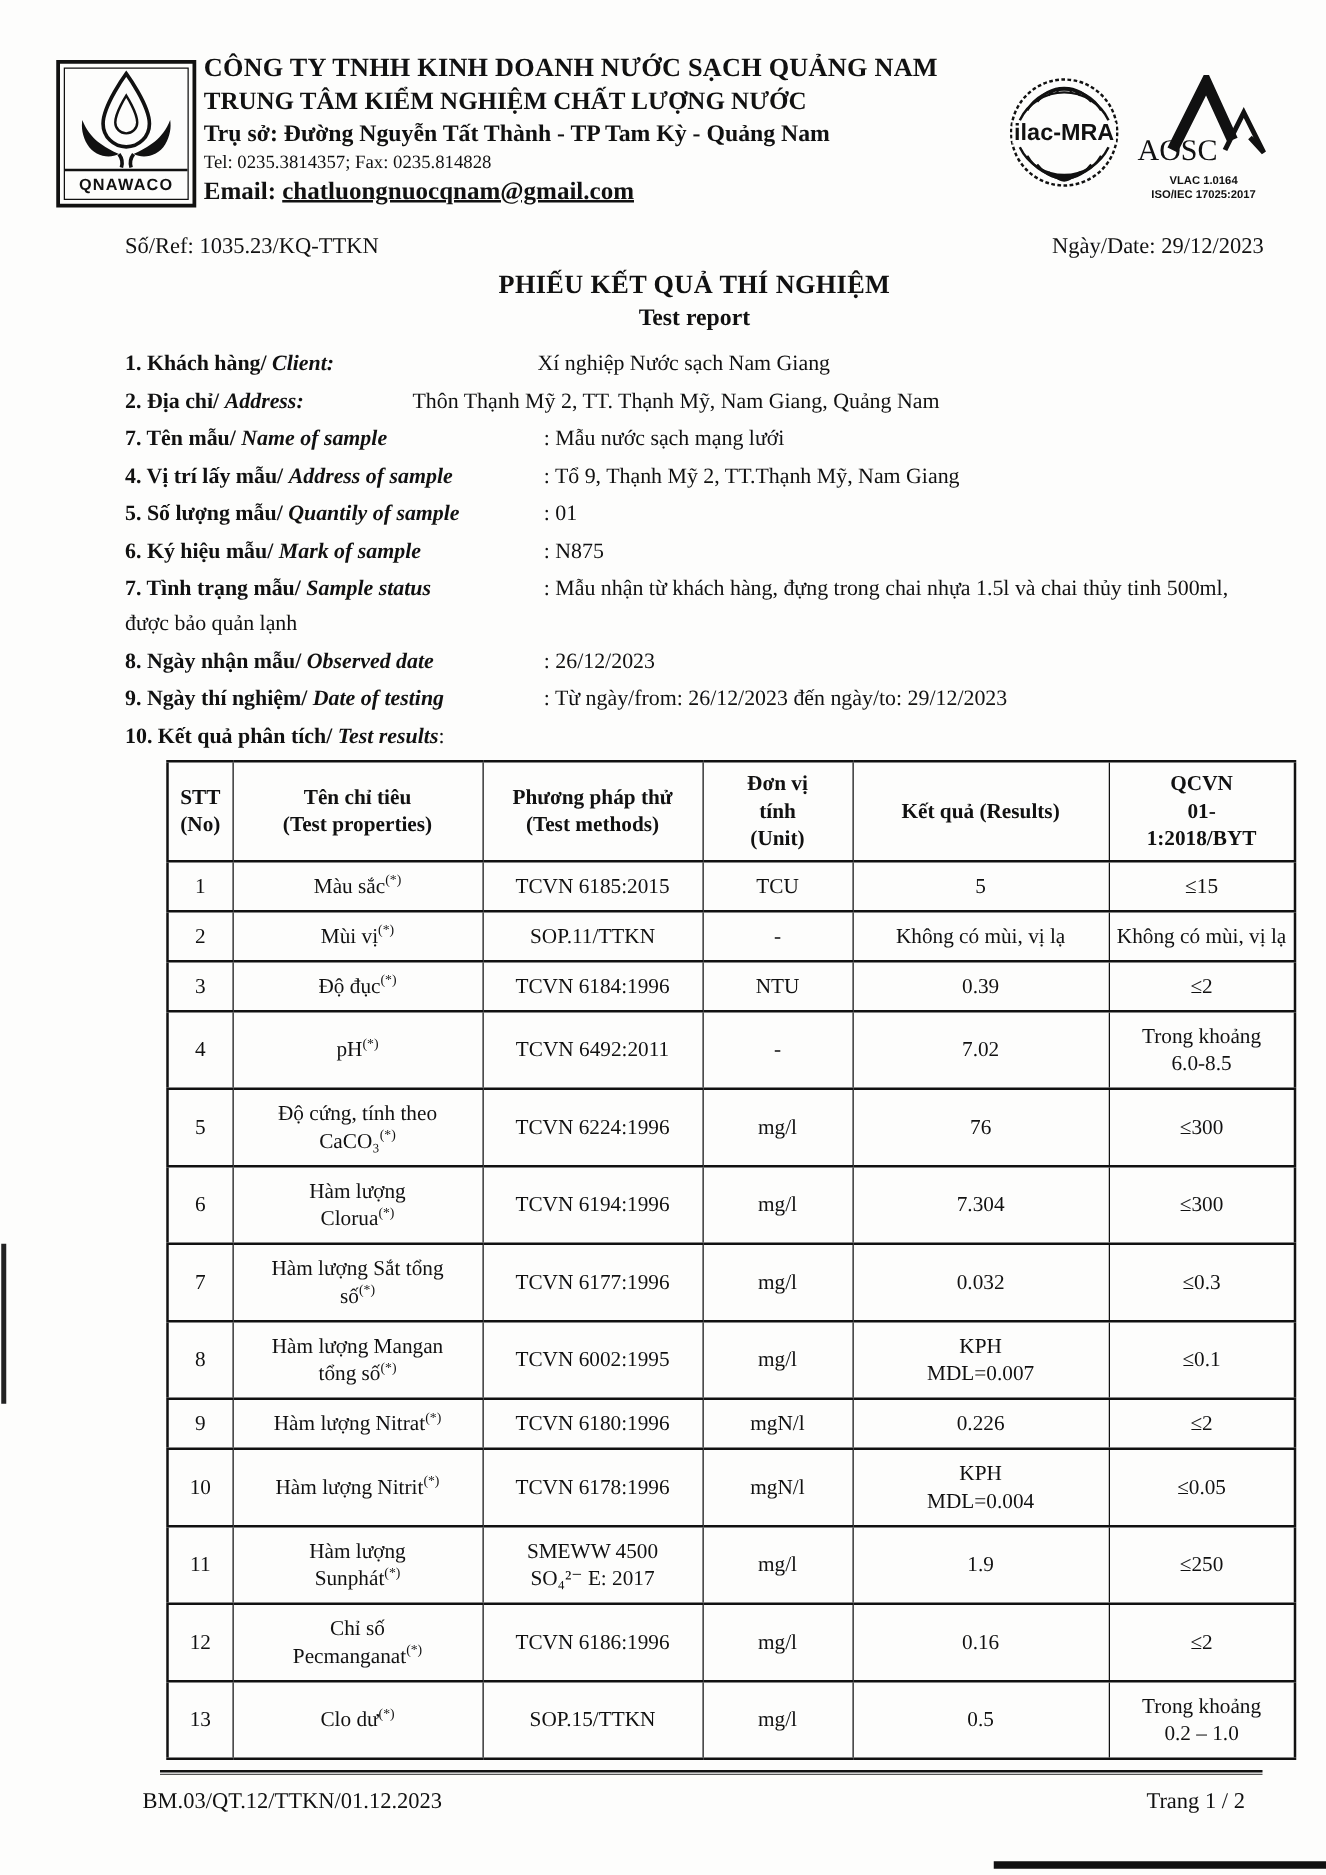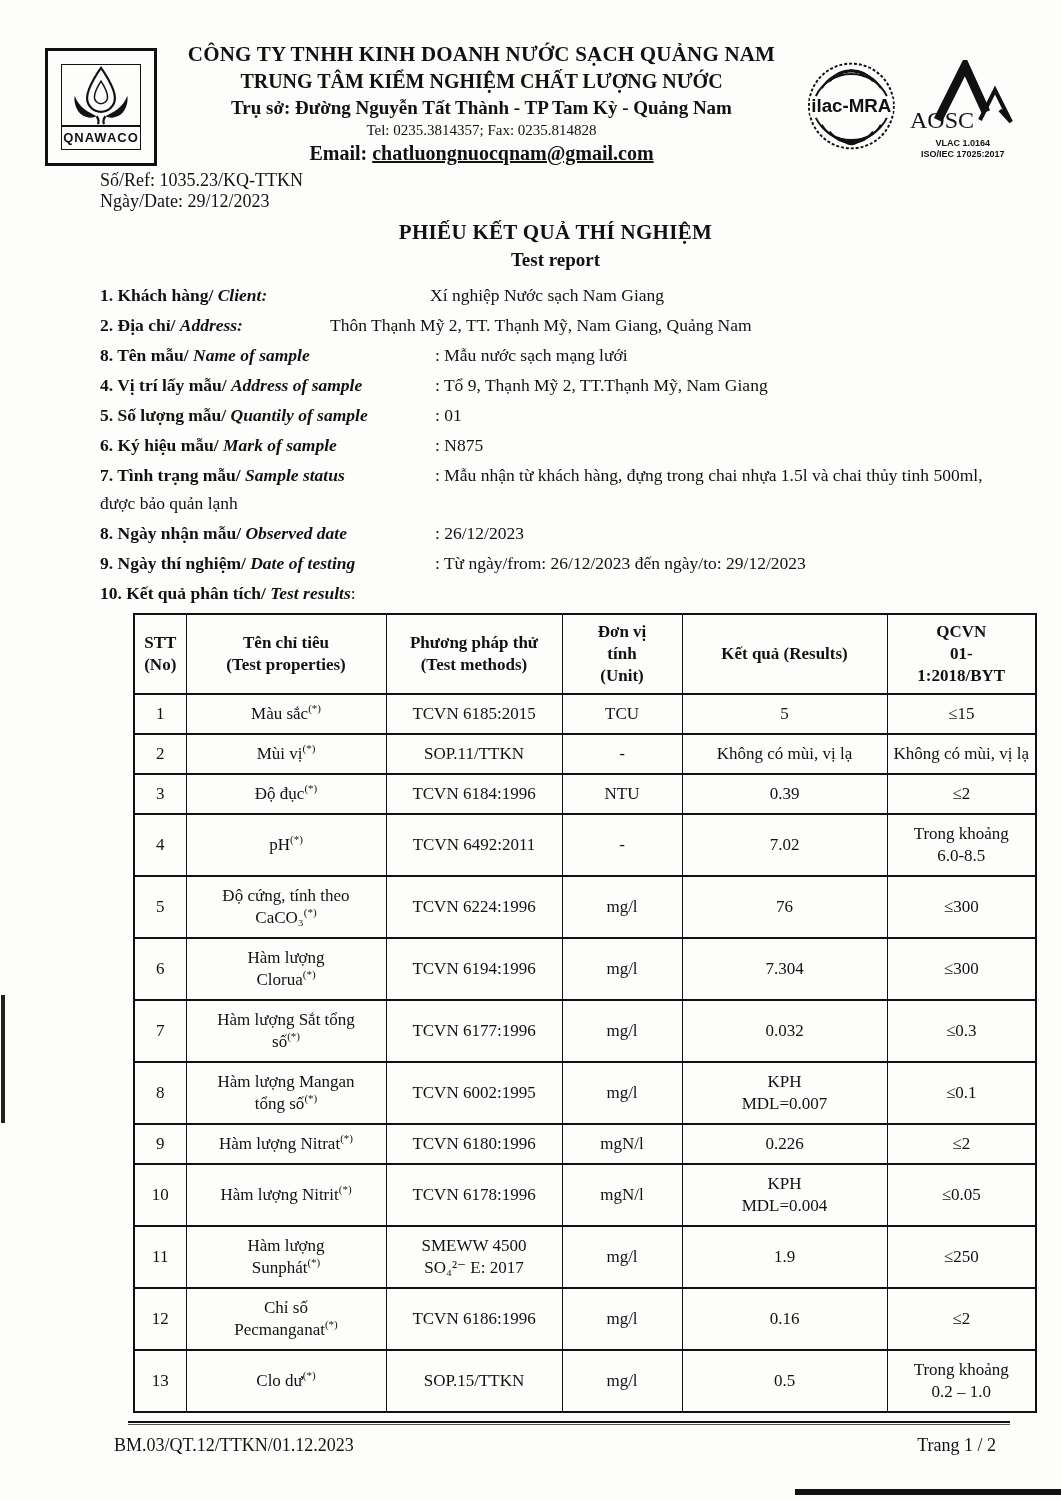--- a/index.html
+++ b/index.html
@@ -14,46 +14,46 @@
     overflow:hidden;
   }
   
   .scan-left { position:absolute; left:1px; top:995px; width:4px; height:128px; background:#222; }
   .scan-bottom { position:absolute; left:795px; top:1489px; width:266px; height:6px; background:#111; }
 
   
   .header { display:flex; padding:42px 40px 0 45px; }
   .logo-left {
     width:112px; height:118px; flex:none;
-    border:3px solid #111; padding:13px; margin-top:6px;
+    border:3px solid #111; padding:3px; margin-top:6px;
   }
   .logo-left-inner {
     width:100%; height:100%; border:1px solid #111;
     display:flex; flex-direction:column; align-items:center;
   }
   .logo-drop { flex:1; width:100%; }
   .logo-left-name {
     width:100%; border-top:2px solid #111; text-align:center;
     font-weight:bold; font-size:13px; letter-spacing:1px; padding:3px 0 4px;
     font-family:"Liberation Sans","DejaVu Sans",sans-serif;
   }
-  .header-center { flex:1; text-align:center; padding:0 6px; }
+  .header-center { flex:1; padding:0 6px; }
   .h-company { font-size:21px; font-weight:bold; letter-spacing:.2px; }
   .h-center  { font-size:20px; font-weight:bold; margin-top:3px; }
   .h-addr    { font-size:19px; font-weight:bold; margin-top:4px; }
   .h-tel     { font-size:15px; font-weight:normal; margin-top:3px; }
   .h-email   { font-size:20px; font-weight:bold; margin-top:3px; }
   .h-email .email-addr { text-decoration:underline; }
   .logos-right { flex:none; width:215px; display:flex; align-items:flex-start; gap:8px; padding-top:18px; }
   .aosc-block { text-align:center; width:118px; }
   .aosc-caption { font-size:9px; font-weight:bold; line-height:1.25; font-family:"Liberation Sans","DejaVu Sans",sans-serif; }
 
   
   .content { padding:0 50px 0 100px; }
-  .meta-row { display:flex; justify-content:space-between; margin-top:4px; font-size:18px;flex-direction:column; }
+  .meta-row { display:flex; justify-content:space-between; margin-top:20px; font-size:18px; }
   .doc-title { text-align:center; font-size:21px; font-weight:bold; margin-top:8px; letter-spacing:.3px; }
   .doc-subtitle { text-align:center; font-size:19px; font-weight:bold; margin-top:4px; }
 
   
   .info { margin-top:10px; font-size:17.5px; }
   .info-row { line-height:28px; margin-top:2px; }
   .info-label { font-weight:bold; display:inline-block; vertical-align:top; }
   .info-label i { font-weight:bold; }
   .lb330 { width:330px; } .lb230 { width:230px; } .lb335 { width:335px; }
   .info-value { font-weight:normal; }
@@ -142,21 +142,21 @@
     <div class="meta-row">
       <span>Số/Ref: 1035.23/KQ-TTKN</span>
       <span>Ngày/Date: 29/12/2023</span>
     </div>
     <div class="doc-title">PHIẾU KẾT QUẢ THÍ NGHIỆM</div>
     <div class="doc-subtitle">Test report</div>
 
     <div class="info">
       <div class="info-row"><span class="info-label lb330"><span>1. Khách hàng/</span> <i>Client:</i></span><span class="info-value bold">Xí nghiệp Nước sạch Nam Giang</span></div>
       <div class="info-row"><span class="info-label lb230"><span>2. Địa chỉ/</span> <i>Address:</i></span><span class="info-value">Thôn Thạnh Mỹ 2, TT. Thạnh Mỹ, Nam Giang, Quảng Nam</span></div>
-      <div class="info-row"><span class="info-label lb335"><span>8. Tên mẫu/</span> <i>Name of sample</i></span><span class="info-value">: Mẫu nước sạch mạng lưới</span></div>
+      <div class="info-row"><span class="info-label lb335"><span>7. Tên mẫu/</span> <i>Name of sample</i></span><span class="info-value">: Mẫu nước sạch mạng lưới</span></div>
       <div class="info-row"><span class="info-label lb335"><span>4. Vị trí lấy mẫu/</span> <i>Address of sample</i></span><span class="info-value">: Tổ 9, Thạnh Mỹ 2, TT.Thạnh Mỹ, Nam Giang</span></div>
       <div class="info-row"><span class="info-label lb335"><span>5. Số lượng mẫu/</span> <i>Quantily of sample</i></span><span class="info-value">: 01</span></div>
       <div class="info-row"><span class="info-label lb335"><span>6. Ký hiệu mẫu/</span> <i>Mark of sample</i></span><span class="info-value">: N875</span></div>
       <div class="info-row"><span class="info-label lb335"><span>7. Tình trạng mẫu/</span> <i>Sample status</i></span><span class="info-value">: Mẫu nhận từ khách hàng, đựng trong chai nhựa 1.5l và chai thủy tinh 500ml, được bảo quản lạnh</span></div>
       <div class="info-row"><span class="info-label lb335"><span>8. Ngày nhận mẫu/</span> <i>Observed date</i></span><span class="info-value">: 26/12/2023</span></div>
       <div class="info-row"><span class="info-label lb335"><span>9. Ngày thí nghiệm/</span> <i>Date of testing</i></span><span class="info-value">: Từ ngày/from: 26/12/2023  đến ngày/to: 29/12/2023</span></div>
       <div class="info-row"><span class="info-label"><span>10. Kết quả phân tích/</span> <i>Test results</i></span><span class="info-value bold">:</span></div>
     </div>
 
     <table class="results">

